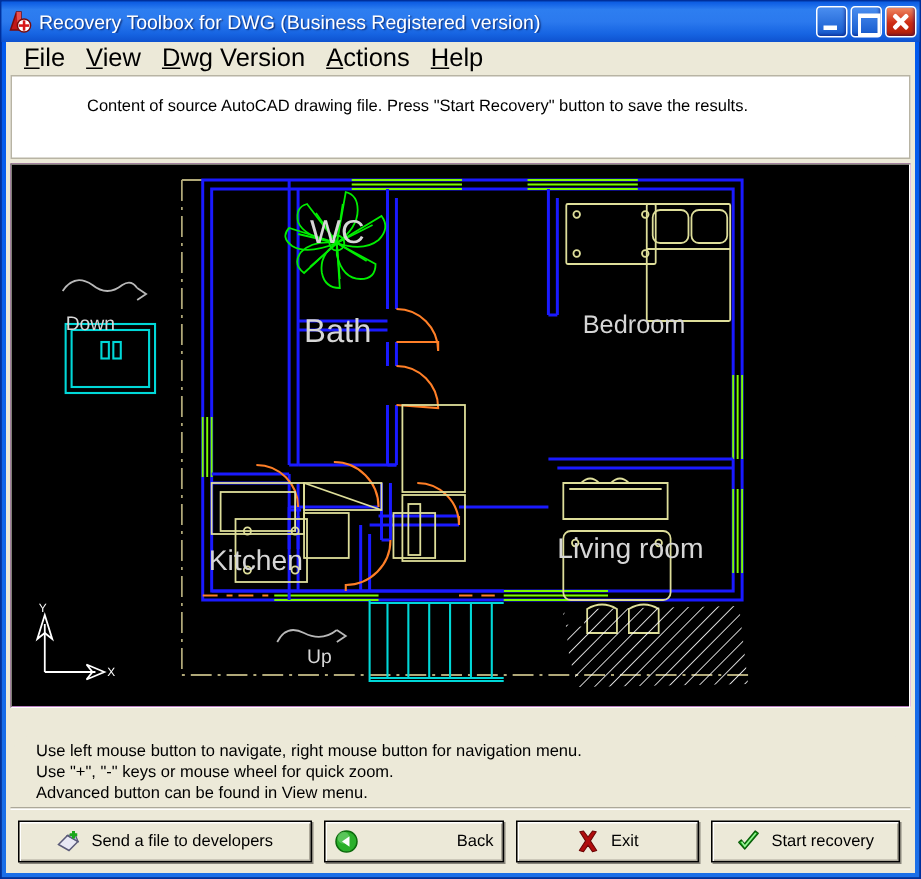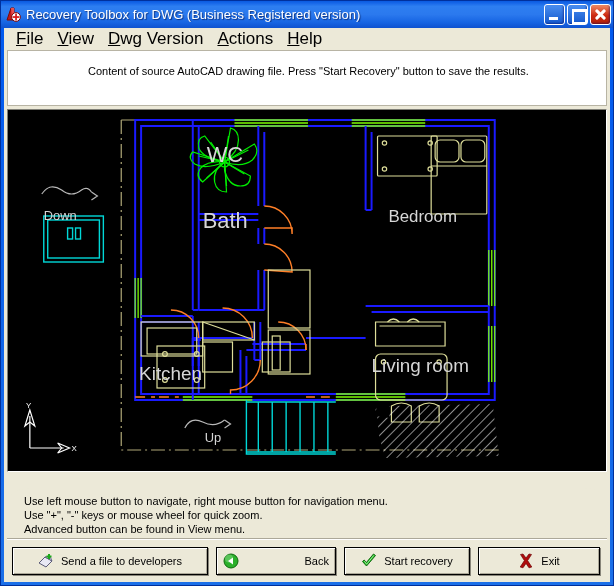--- a/index.html
+++ b/index.html
@@ -90,21 +90,21 @@
     border: 1px solid #b8b4a4;
     margin: 1px 3px 0 3px;
     padding: 8px 0 0 0;
     position: relative;
   }
   #header-title {
     font-size: 16px; color: #000; margin-left: 24px;
     font-weight: normal;
   }
   #header-sub {
-    font-size: 11px; color: #000; margin-left: 80px; margin-top: 6px;
+    font-size: 11px; color: #000; margin-left: 50px; margin-top: 6px;
   }
 
   
   #canvas-wrap {
     flex: 1 1 auto;
     margin: 3px 3px 16px 3px;
     border-top: 1px solid #7f7f76;
     border-left: 1px solid #7f7f76;
     border-right: 1px solid #ffffff;
     border-bottom: 1px solid #ffffff;
@@ -419,34 +419,34 @@
         <span class="btn-ico">
           <svg width="16" height="16" viewBox="0 0 16 16">
             <circle cx="8" cy="8" r="7" fill="#2bb02b" stroke="#0d6b0d" stroke-width="1"></circle>
             <circle cx="6" cy="5.5" r="4" fill="#7fd97f" opacity="0.55"></circle>
             <path d="M10 4.5 L5 8 L10 11.5 Z" fill="#ffffff"></path>
           </svg>
         </span>
         <span>Back</span>
       </div>
 
+      <div class="btn" id="btn-exit">
+        <span class="btn-ico">
+          <svg width="16" height="16" viewBox="0 0 16 16">
+            <path d="M2.5 1.5 L5 1 L8 5 L11 1 L13.5 1.5 L9.6 7.6 L13.8 14 L11 14.8 L8 10.4 L5 14.8 L2.2 14 L6.4 7.6 Z" fill="#b00c0c" stroke="#6b0505" stroke-width="0.7" stroke-linejoin="round"></path>
+          </svg>
+        </span>
+        <span>Exit</span>
+      </div>
+
       <div class="btn" id="btn-start">
         <span class="btn-ico">
           <svg width="16" height="16" viewBox="0 0 16 16">
             <path d="M1.5 8.5 L5.5 13 L14.5 2.5 L12.5 1 L5.3 9.6 L3.2 7 Z" fill="#1db81d" stroke="#0a5c0a" stroke-width="0.9" stroke-linejoin="round"></path>
             <path d="M3.4 8.2 L5.6 11.2 L12.8 2.4" fill="none" stroke="#9cf09c" stroke-width="1"></path>
           </svg>
         </span>
         <span>Start recovery</span>
       </div>
 
-      <div class="btn" id="btn-exit">
-        <span class="btn-ico">
-          <svg width="16" height="16" viewBox="0 0 16 16">
-            <path d="M2.5 1.5 L5 1 L8 5 L11 1 L13.5 1.5 L9.6 7.6 L13.8 14 L11 14.8 L8 10.4 L5 14.8 L2.2 14 L6.4 7.6 Z" fill="#b00c0c" stroke="#6b0505" stroke-width="0.7" stroke-linejoin="round"></path>
-          </svg>
-        </span>
-        <span>Exit</span>
-      </div>
-
     </div>
   </div>
 </div>
 
 </body></html>

